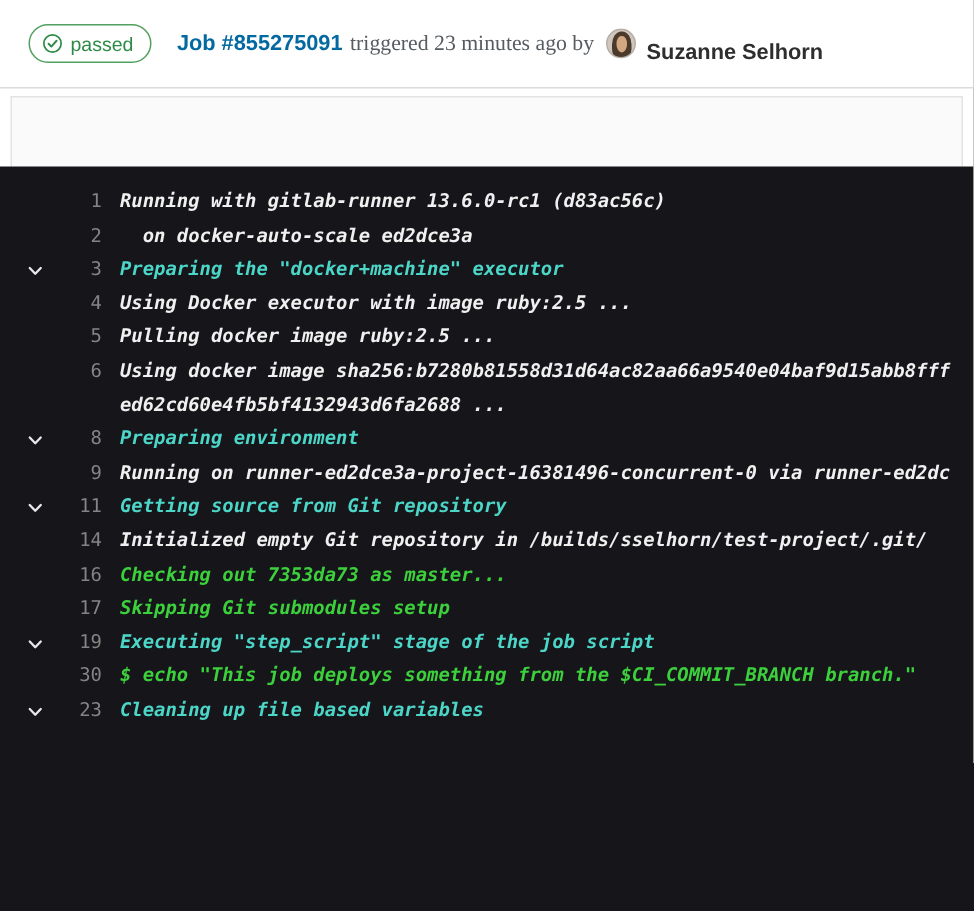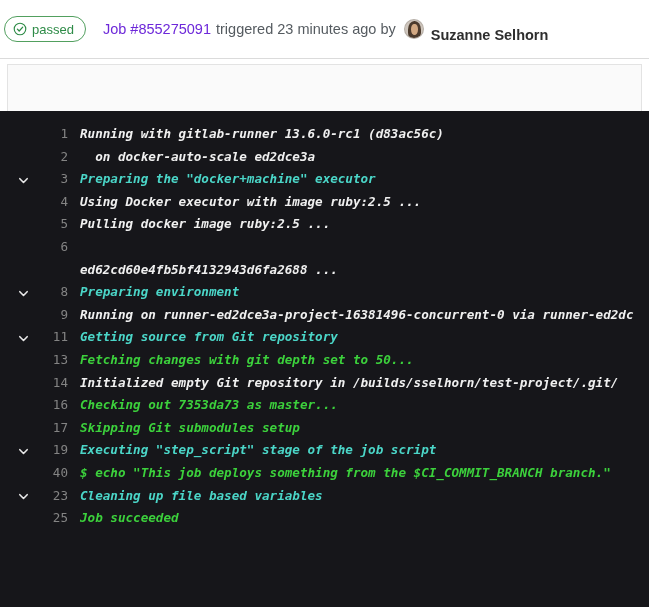--- a/index.html
+++ b/index.html
@@ -14,21 +14,21 @@
     font-family: "Liberation Sans", sans-serif;
     -webkit-font-smoothing: antialiased;
   }
 
   
   .job-header {
     height: 59px;
     box-sizing: border-box;
     display: flex;
     align-items: center;
-    padding: 0 4px;
+    padding: 0 19px;
     border-bottom: 1px solid #dbdbdb;
     background: #fff;
   }
   .status-badge {
     display: inline-flex;
     align-items: center;
     gap: 5px;
     border: 1px solid #52a05f;
     border-radius: 50px;
     color: #2e8b47;
@@ -46,25 +46,26 @@
   }
   .header-text {
     margin-left: 17px;
     font-size: 14.5px;
     color: #555b60;
     white-space: nowrap;
     display: flex;
     align-items: center;
   }
   .header-text .job-id {
-    color: #6d28d9;
-    font-weight: normal;
+    color: #0369a1;
+    font-weight: bold;
   }
   .header-text .trig {
     margin-left: 5px;
+    font-family: Liberation Serif, serif;
   }
   .avatar {
     width: 20px;
     height: 20px;
     border-radius: 50%;
     margin: 0 7px 0 8px;
     flex: 0 0 20px;
     overflow: hidden;
     display: inline-block;
     position: relative;
@@ -184,34 +185,32 @@
 <div class="toolbar-strip"></div>
 
 <div class="terminal" id="terminal">
     <div class="log-line"><div class="toggle-col"></div><div class="lineno">1</div><div class="content c-white">Running with gitlab-runner 13.6.0-rc1 (d83ac56c)</div></div>
     <div class="log-line"><div class="toggle-col"></div><div class="lineno">2</div><div class="content c-white">  on docker-auto-scale ed2dce3a</div></div>
     <div class="log-line"><div class="toggle-col"><span class="chev"><svg viewBox="0 0 12 12" width="11" height="11">
             <path d="M2 4 L6 8.2 L10 4" fill="none" stroke="#e8e8e8" stroke-width="1.7" stroke-linecap="round" stroke-linejoin="round"></path>
           </svg></span></div><div class="lineno">3</div><div class="content c-cyan">Preparing the "docker+machine" executor</div></div>
     <div class="log-line"><div class="toggle-col"></div><div class="lineno">4</div><div class="content c-white">Using Docker executor with image ruby:2.5 ...</div></div>
     <div class="log-line"><div class="toggle-col"></div><div class="lineno">5</div><div class="content c-white">Pulling docker image ruby:2.5 ...</div></div>
-    <div class="log-line"><div class="toggle-col"></div><div class="lineno">6</div></div>
+    <div class="log-line"><div class="toggle-col"></div><div class="lineno">6</div><div class="content c-white">Using docker image sha256:b7280b81558d31d64ac82aa66a9540e04baf9d15abb8fff</div></div>
     <div class="log-line"><div class="toggle-col"></div><div class="lineno"></div><div class="content c-white">ed62cd60e4fb5bf4132943d6fa2688 ...</div></div>
     <div class="log-line"><div class="toggle-col"><span class="chev"><svg viewBox="0 0 12 12" width="11" height="11">
             <path d="M2 4 L6 8.2 L10 4" fill="none" stroke="#e8e8e8" stroke-width="1.7" stroke-linecap="round" stroke-linejoin="round"></path>
           </svg></span></div><div class="lineno">8</div><div class="content c-cyan">Preparing environment</div></div>
     <div class="log-line"><div class="toggle-col"></div><div class="lineno">9</div><div class="content c-white">Running on runner-ed2dce3a-project-16381496-concurrent-0 via runner-ed2dc</div></div>
     <div class="log-line"><div class="toggle-col"><span class="chev"><svg viewBox="0 0 12 12" width="11" height="11">
             <path d="M2 4 L6 8.2 L10 4" fill="none" stroke="#e8e8e8" stroke-width="1.7" stroke-linecap="round" stroke-linejoin="round"></path>
           </svg></span></div><div class="lineno">11</div><div class="content c-cyan">Getting source from Git repository</div></div>
-    <div class="log-line"><div class="toggle-col"></div><div class="lineno">13</div><div class="content c-green">Fetching changes with git depth set to 50...</div></div>
     <div class="log-line"><div class="toggle-col"></div><div class="lineno">14</div><div class="content c-white">Initialized empty Git repository in /builds/sselhorn/test-project/.git/</div></div>
     <div class="log-line"><div class="toggle-col"></div><div class="lineno">16</div><div class="content c-green">Checking out 7353da73 as master...</div></div>
     <div class="log-line"><div class="toggle-col"></div><div class="lineno">17</div><div class="content c-green">Skipping Git submodules setup</div></div>
     <div class="log-line"><div class="toggle-col"><span class="chev"><svg viewBox="0 0 12 12" width="11" height="11">
             <path d="M2 4 L6 8.2 L10 4" fill="none" stroke="#e8e8e8" stroke-width="1.7" stroke-linecap="round" stroke-linejoin="round"></path>
           </svg></span></div><div class="lineno">19</div><div class="content c-cyan">Executing "step_script" stage of the job script</div></div>
-    <div class="log-line"><div class="toggle-col"></div><div class="lineno">40</div><div class="content c-green">$ echo "This job deploys something from the $CI_COMMIT_BRANCH branch."</div></div>
+    <div class="log-line"><div class="toggle-col"></div><div class="lineno">30</div><div class="content c-green">$ echo "This job deploys something from the $CI_COMMIT_BRANCH branch."</div></div>
     <div class="log-line"><div class="toggle-col"><span class="chev"><svg viewBox="0 0 12 12" width="11" height="11">
             <path d="M2 4 L6 8.2 L10 4" fill="none" stroke="#e8e8e8" stroke-width="1.7" stroke-linecap="round" stroke-linejoin="round"></path>
           </svg></span></div><div class="lineno">23</div><div class="content c-cyan">Cleaning up file based variables</div></div>
-    <div class="log-line"><div class="toggle-col"></div><div class="lineno">25</div><div class="content c-green">Job succeeded</div></div>
   </div>
 
 </body></html>

